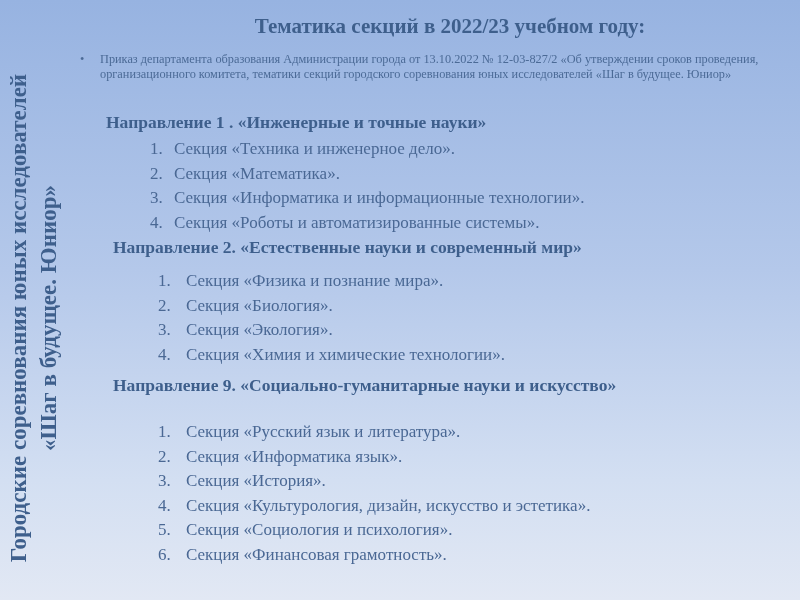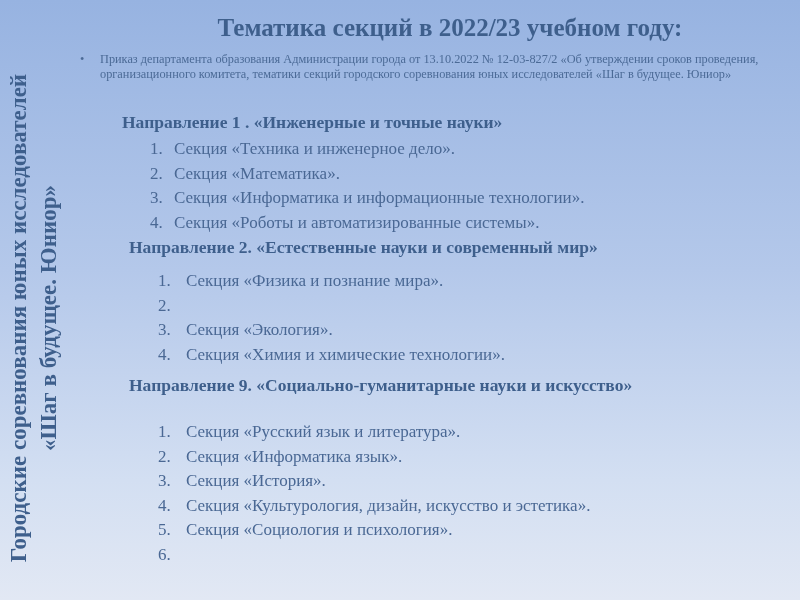--- a/index.html
+++ b/index.html
@@ -17,32 +17,31 @@
       transform-origin: center center;
       text-align: center;
       font-weight: bold;
       font-size: 23px;
       line-height: 30px;
       color: #3e5f8c;
     }
     .side-title div { white-space: nowrap; }
     .title {
       position: absolute; left: 100px; top: 14px; width: 700px;
-      text-align: center; font-weight: bold; font-size: 25px; color: #3e5f8c;
+      text-align: center; font-weight: bold; font-size: 21px; color: #3e5f8c;
     }
     .order {
       position: absolute; left: 80px; top: 52px; width: 700px;
       font-size: 12.3px; line-height: 15px; color: #4b6a96;
     }
     .order .bullet { position: absolute; left: 0; top: 0; }
     .order .text { margin-left: 20px; }
     .dir {
       position: absolute; font-weight: bold; font-size: 17.5px; color: #3e5f8c;
       white-space: nowrap;
-      margin-left: 16px;
     }
     .list { position: absolute; font-size: 17px; color: #4a6894; }
     .list .item { white-space: nowrap; display: flex; }
     .list .num { display: inline-block; }
   </style>
 </head>
 <body>
 
 <div class="side-title">
   <div>Городские соревнования юных исследователей</div>
@@ -77,20 +76,21 @@
 </div>
 
 <div class="dir" style="left:113px; top:237px;">Направление 2. «Естественные науки и современный мир»</div>
 <div class="list" style="left:158px; top:269px; line-height:24.5px;">
   <div class="item">
       <span class="num" style="width:28px">1.</span>
       <span>Секция «Физика и познание мира».</span>
     </div>
   <div class="item">
       <span class="num" style="width:28px">2.</span>
+      <span>Секция «Биология».</span>
     </div>
   <div class="item">
       <span class="num" style="width:28px">3.</span>
       <span>Секция «Экология».</span>
     </div>
   <div class="item">
       <span class="num" style="width:28px">4.</span>
       <span>Секция «Химия и химические технологии».</span>
     </div>
 </div>
@@ -112,14 +112,15 @@
   <div class="item">
       <span class="num" style="width:28px">4.</span>
       <span>Секция «Культурология, дизайн, искусство и эстетика».</span>
     </div>
   <div class="item">
       <span class="num" style="width:28px">5.</span>
       <span>Секция «Социология и психология».</span>
     </div>
   <div class="item">
       <span class="num" style="width:28px">6.</span>
+      <span>Секция «Финансовая грамотность».</span>
     </div>
 </div>
 
 </body></html>

